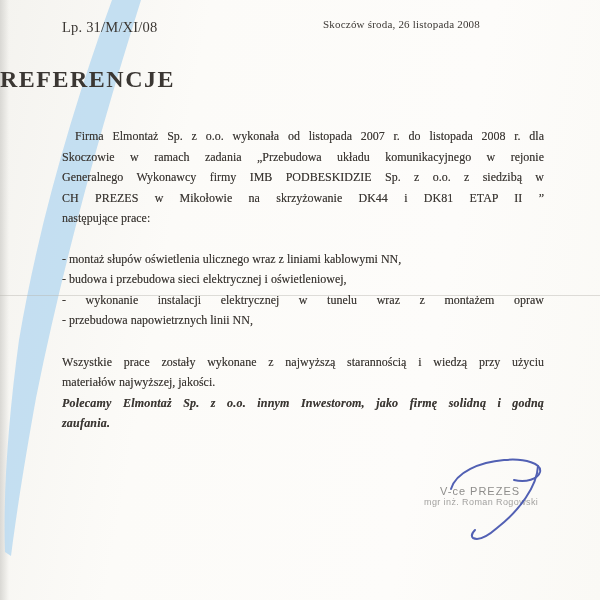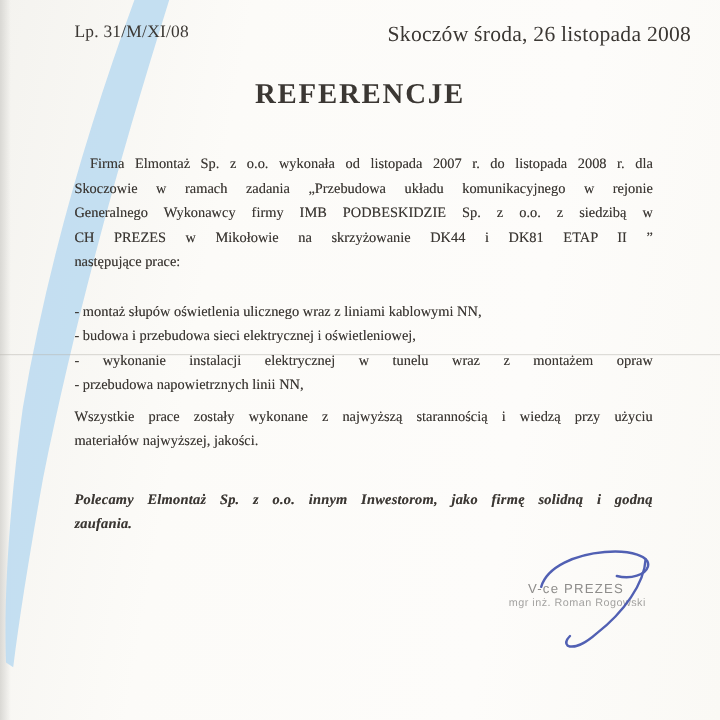--- a/index.html
+++ b/index.html
@@ -7,32 +7,32 @@
     position:relative;width:600px;height:600px;overflow:hidden;
     background:linear-gradient(100deg,#f4f3ef 0%,#fcfbf8 30%,#fdfcfa 70%,#faf9f5 100%);
     font-family:"Liberation Serif",serif;color:#3b3733;
   }
   .edge-left{position:absolute;left:0;top:0;bottom:0;width:9px;
     background:linear-gradient(to right,#d4d3cf,rgba(246,245,241,0));opacity:.85;}
   .fold{position:absolute;left:0;top:295px;width:100%;height:1px;
     background:rgba(184,182,176,.45);}
   .swoosh-svg{position:absolute;left:0;top:0;pointer-events:none;}
   .ref{position:absolute;left:62px;top:19px;font-size:14.5px;letter-spacing:.2px;}
-  .date{position:absolute;left:323px;top:18px;font-size:18px;letter-spacing:.2px;}
-  .title{position:absolute;left:0;top:66px;width:100%;text-align:center;
+  .date{position:absolute;left:323px;top:18px;font-size:11px;letter-spacing:.2px;}
+  .title{position:absolute;left:0;top:66px;width:100%;text-align:left;
     font-size:24px;font-weight:700;letter-spacing:1.5px;}
   .body-text{position:absolute;left:62px;top:126px;width:482px;
     font-size:12px;line-height:20.5px;
     text-shadow:0 0 .5px rgba(59,55,51,.55);}
   .line{min-height:20.5px;}
   .jl{text-align:justify;text-align-last:justify;}
   .indent{padding-left:13px;}
   .works{margin-top:20px;}
-  .quality{margin-top:6px;}
-  .recommend{margin-top:28px;font-weight:700;font-style:italic;
+  .quality{margin-top:21px;}
+  .recommend{margin-top:0;font-weight:700;font-style:italic;
     letter-spacing:.2px;word-spacing:2px;}
   .stamp-title{position:absolute;left:440px;top:485px;
     font-family:"Liberation Sans",sans-serif;font-size:11px;
     color:#8e8d8b;letter-spacing:1px;}
   .stamp-name{position:absolute;left:424px;top:497px;
     font-family:"Liberation Sans",sans-serif;font-size:9px;
     color:#a3a2a0;letter-spacing:.4px;}
   .sig-svg{position:absolute;left:0;top:0;pointer-events:none;}
 </style>
 </head>

